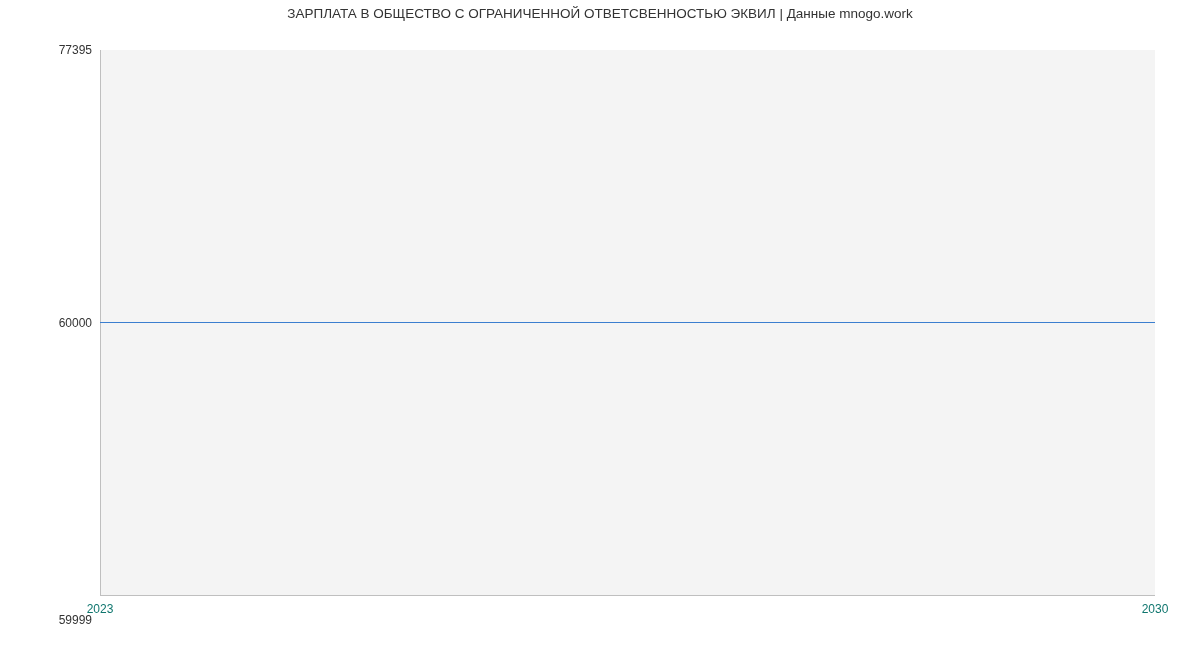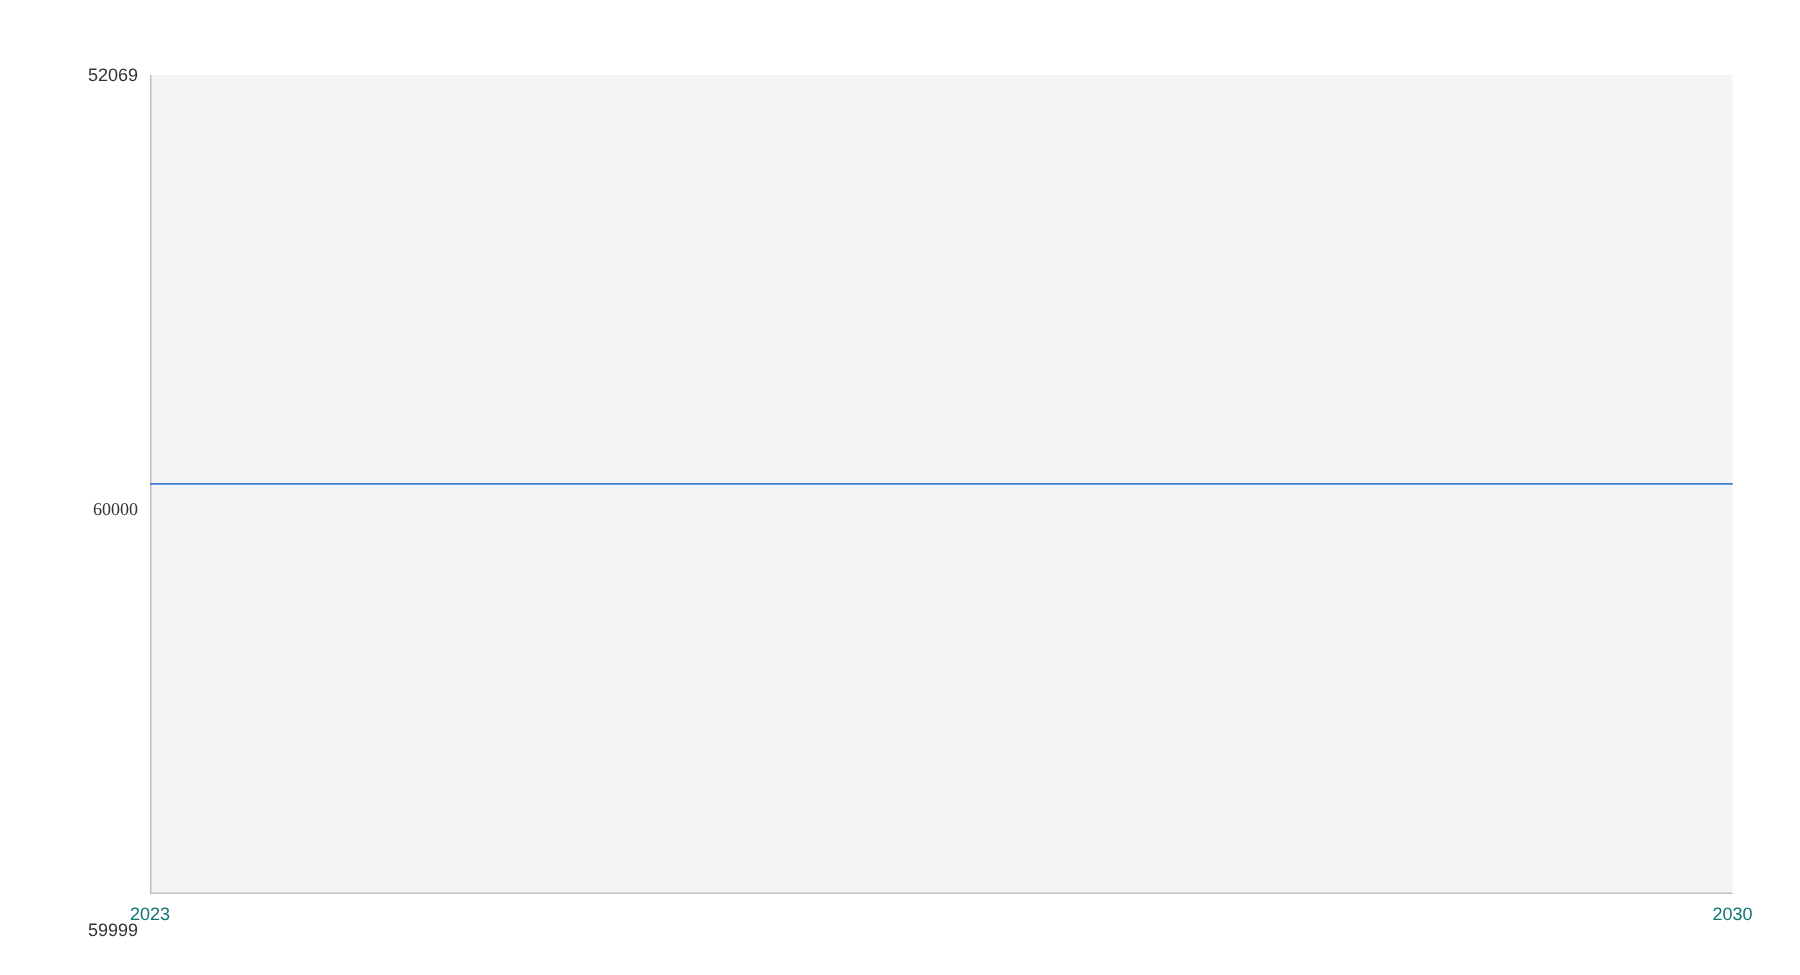--- a/index.html
+++ b/index.html
@@ -57,24 +57,25 @@
       width: 1055px;
       height: 1px;
       background: #3b7ecf;
       border-top: 0.5px solid #3b7ecf;
     }
   </style>
 </head>
 <body>
 
 <div class="chart-container">
+  <div class="chart-title">ЗАРПЛАТА В ОБЩЕСТВО С ОГРАНИЧЕННОЙ ОТВЕТСВЕННОСТЬЮ ЭКВИЛ | Данные mnogo.work</div>
 
   <div class="plot-area"></div>
 
-  <div class="y-tick-label" style="top:50px;">52069</div>
-  <div class="y-tick-label" style="top:340px;font-family:Liberation Serif, serif;">60000</div>
+  <div class="y-tick-label" style="top:50px;">77395</div>
+  <div class="y-tick-label" style="top:323px;">60000</div>
   <div class="y-tick-label" style="top:620px;text-align:center;">59999</div>
 
   <div class="x-tick-label" style="left:100px;">2023</div>
   <div class="x-tick-label" style="left:1155px;">2030</div>
 
   <div class="data-line" style="top:322px;"></div>
 </div>
 
 </body></html>

